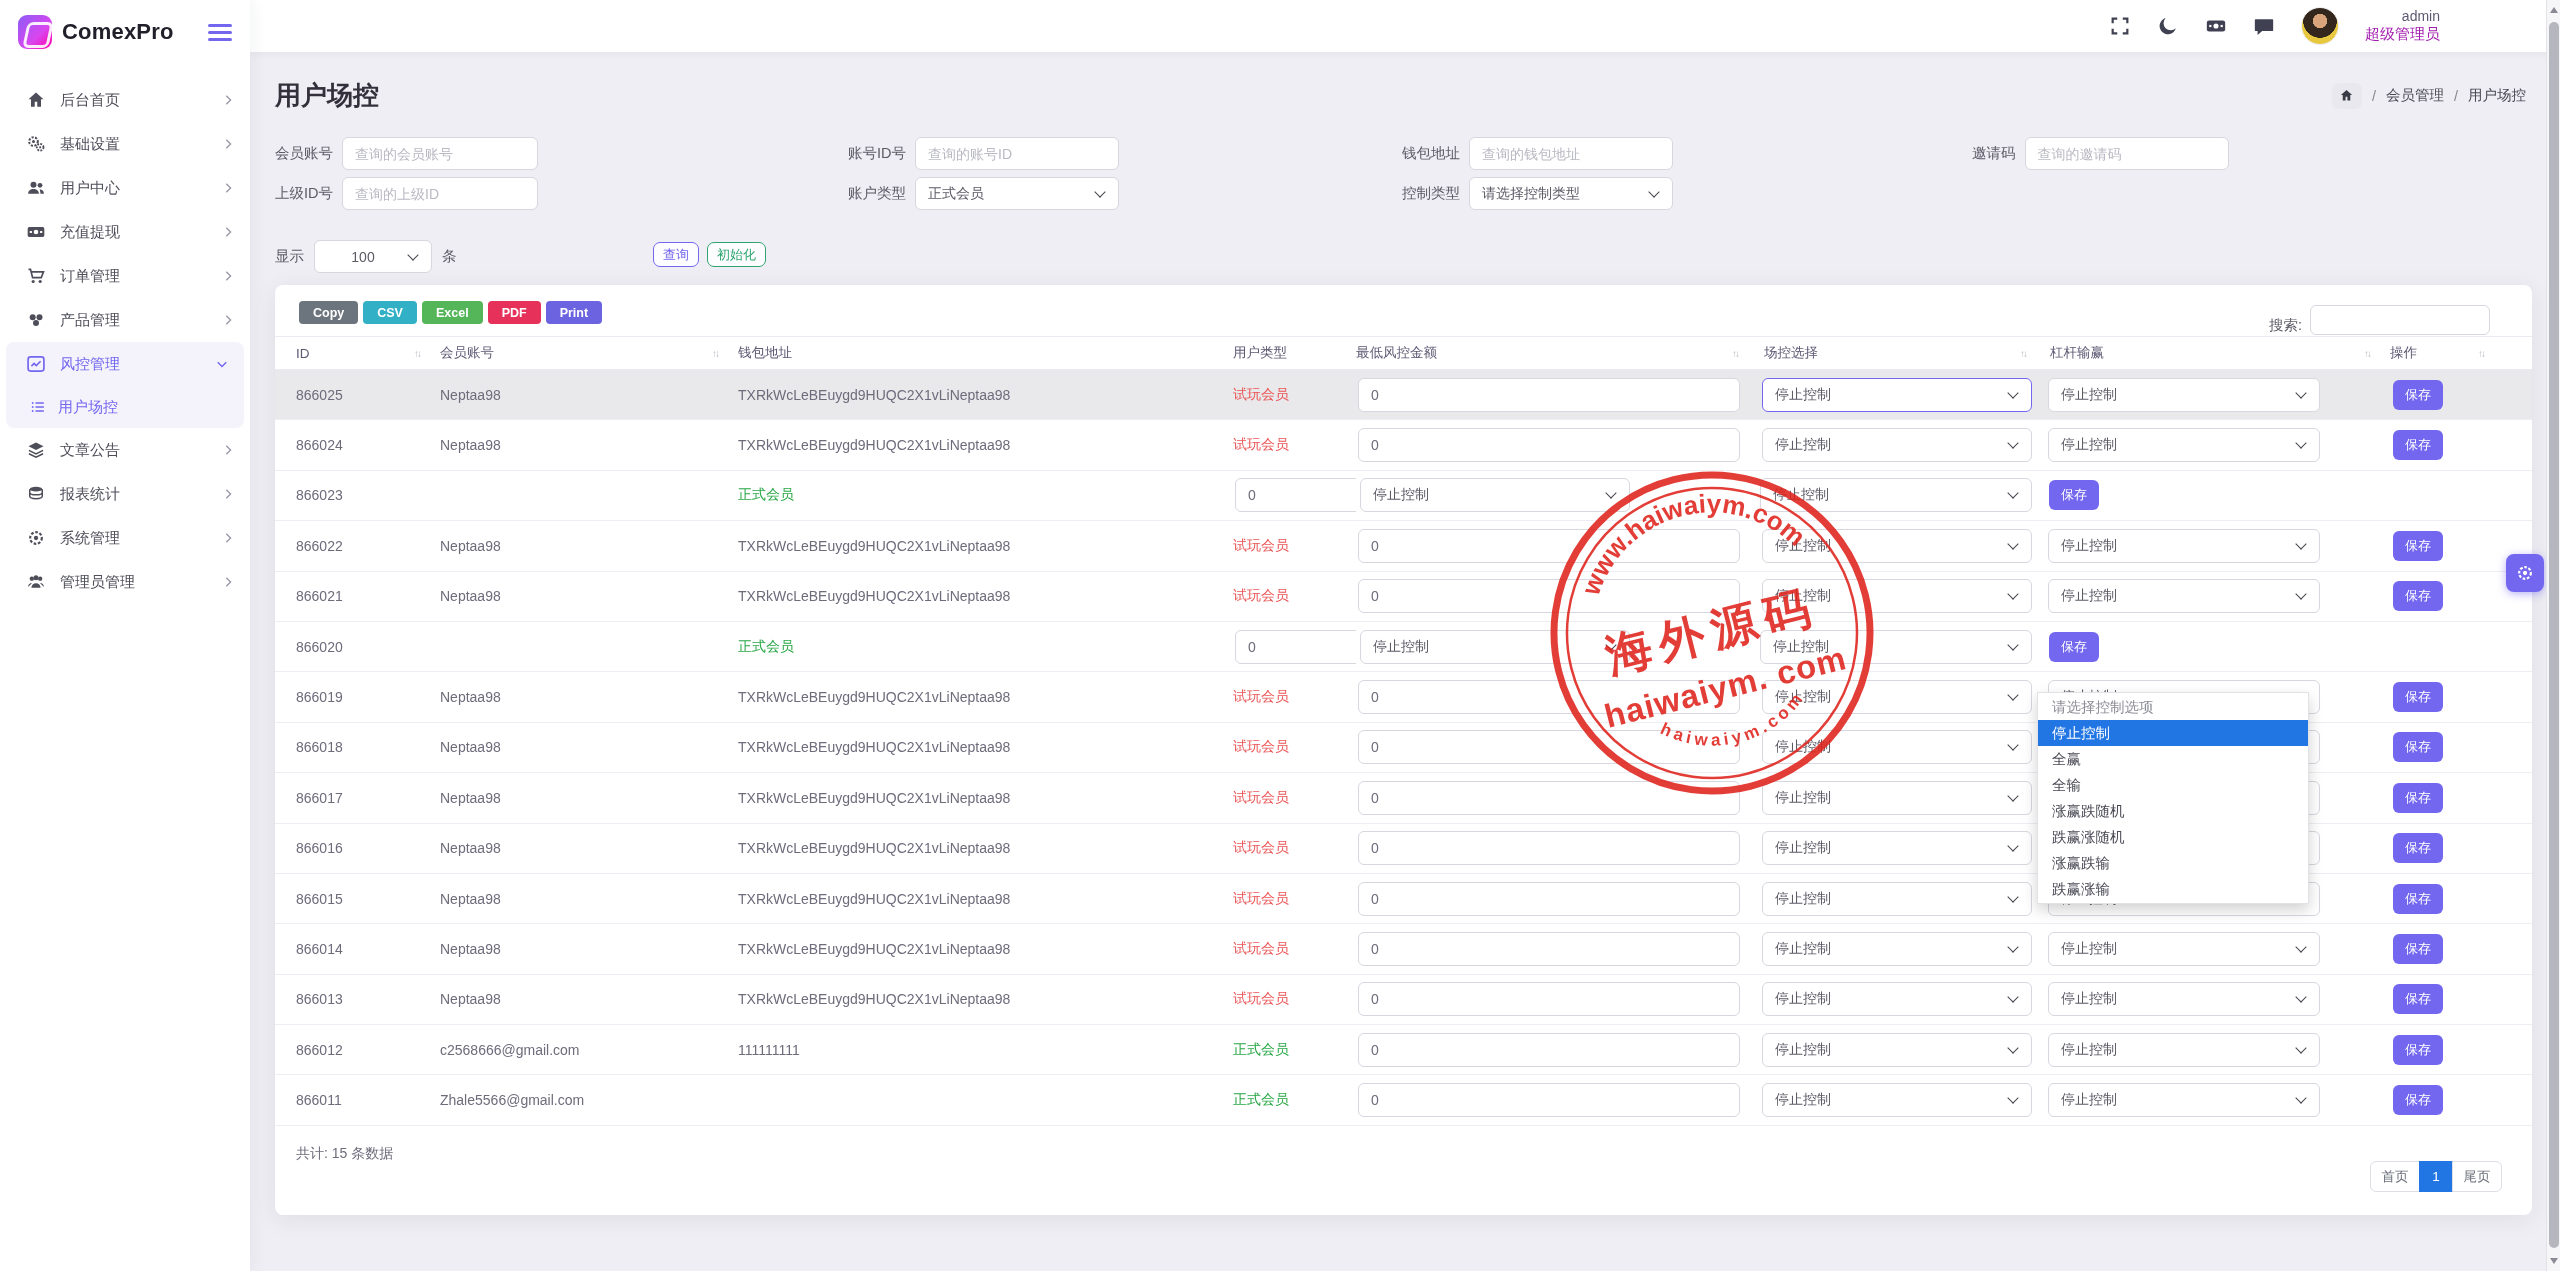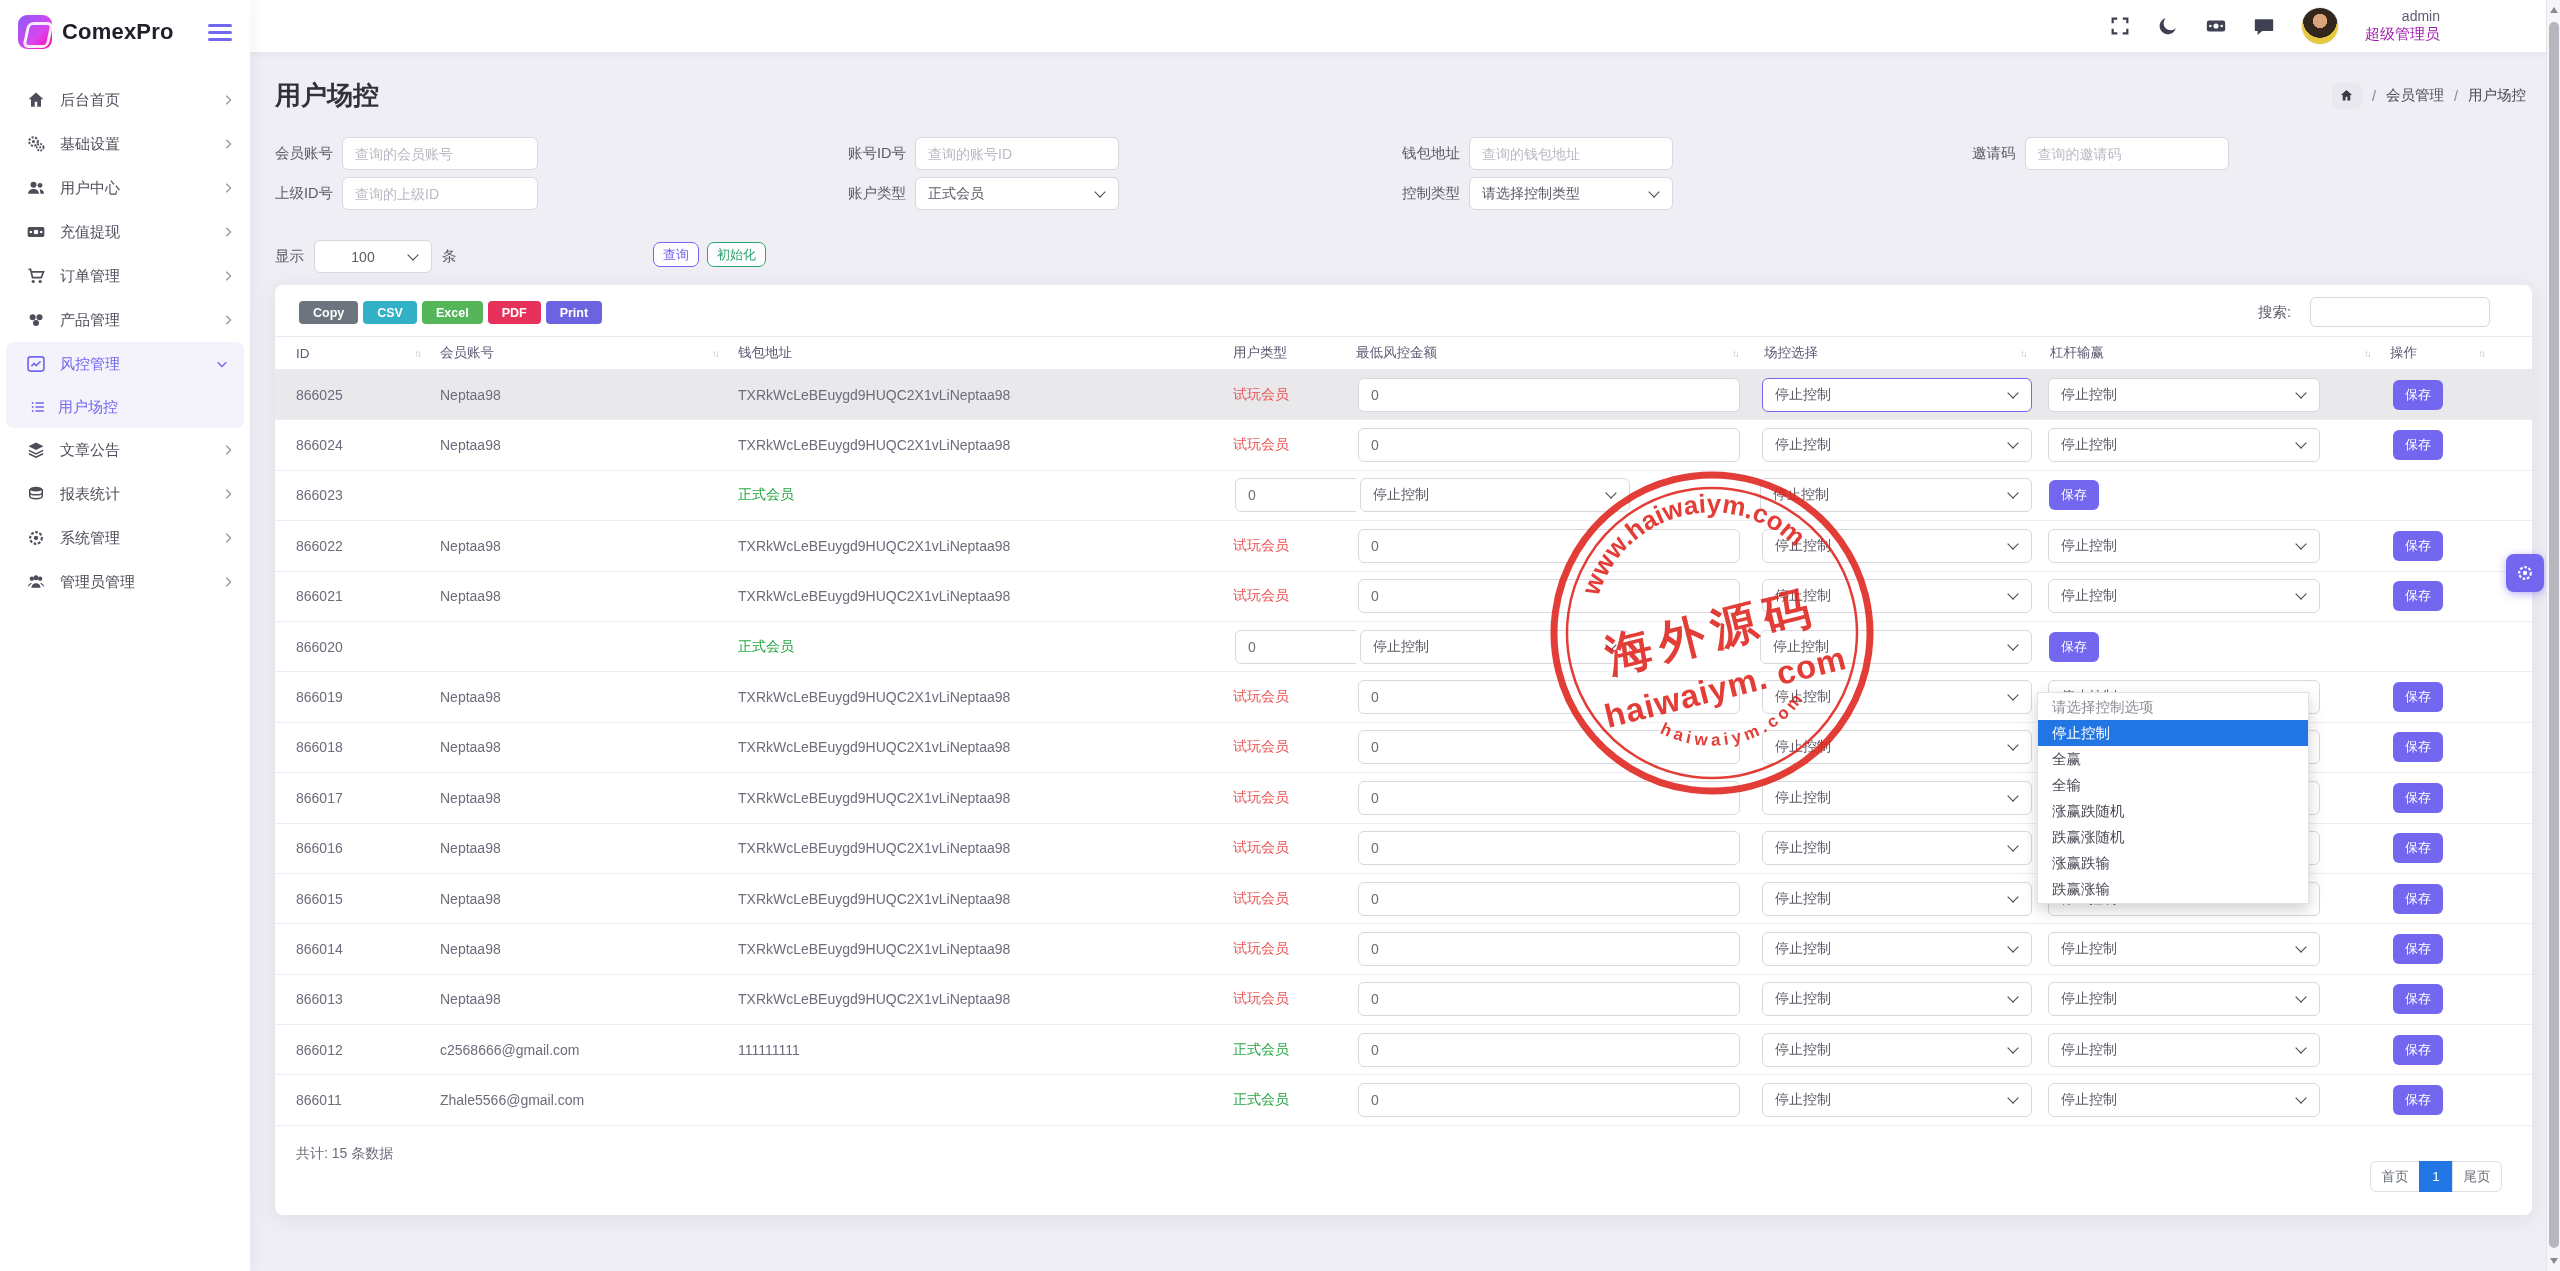--- a/index.html
+++ b/index.html
@@ -52,21 +52,21 @@
   .quick { position:absolute; left:403px; top:190px; display:flex; gap:8px; }
   .btn-ghost { height:25px; padding:0 9px; border-radius:7px; background:#fdfdff; font-size:13px; display:flex; align-items:center; cursor:pointer; }
   .btn-query { border:1px solid #7367f0; color:#7367f0; }
   .btn-reset { border:1px solid #2ea46f; color:#2ea46f; }
 
   
   .card { position:absolute; left:25px; top:233px; width:2257px; height:930px; background:#fff; border-radius:8px; box-shadow:0 4px 24px rgba(34,41,47,.08); }
   .toolbar { position:absolute; left:24px; top:16px; display:flex; gap:5px; }
   .xbtn { height:23px; padding:0 14px; border:none; border-radius:4px; color:#fff; font-size:12.5px; font-weight:bold; font-family:inherit; display:flex; align-items:center; cursor:pointer; }
   .xbtn.copy{background:#6c757d;} .xbtn.csv{background:#31b0c6;} .xbtn.excel{background:#55b559;} .xbtn.pdf{background:#e6325a;} .xbtn.print{background:#6c63e0;}
-  .search { position:absolute; right:42px; top:12px; display:flex; align-items:center; gap:19px; font-size:14.5px; color:#5d5a66; }
+  .search { position:absolute; right:42px; top:20px; display:flex; align-items:flex-end; gap:8px; font-size:14.5px; color:#5d5a66; }
   .search input { width:180px; height:30px; }
 
   .grid8 { display:grid; grid-template-columns:165px 298px 495px 123px 402px 288px 344px 1fr; }
   .thead { position:absolute; left:0; top:51px; width:100%; height:34px; border-top:1px solid #ebe9f1; border-bottom:1px solid #ebe9f1; }
   .th { display:flex; align-items:center; font-size:13.5px; color:#5e5873; }
   .th:first-child { padding-left:21px; }
   .sort { margin-left:auto; margin-right:20px; font-size:10px; letter-spacing:-2px; color:#b9b7c0; cursor:pointer; }
   .th.op .sort { margin-right:48px; }
 
   .tbody { position:absolute; left:0; top:85px; width:100%; }

